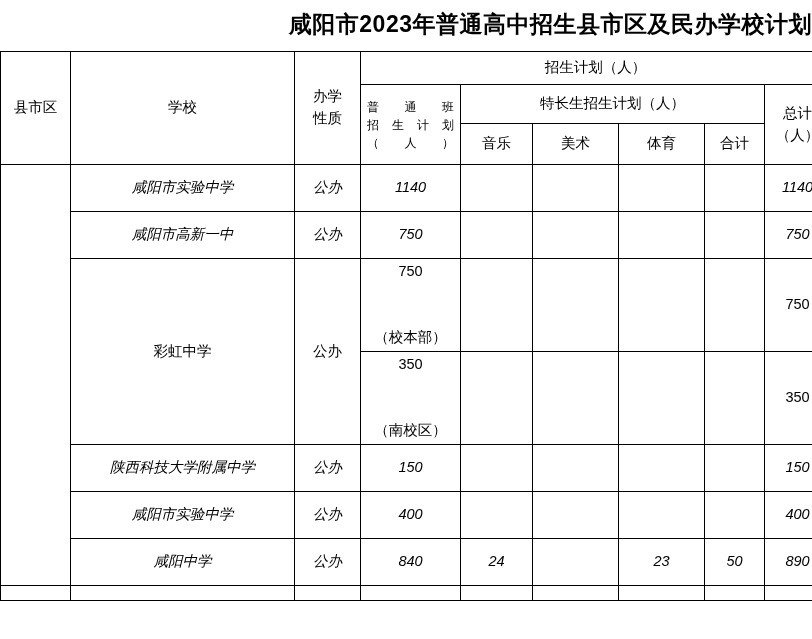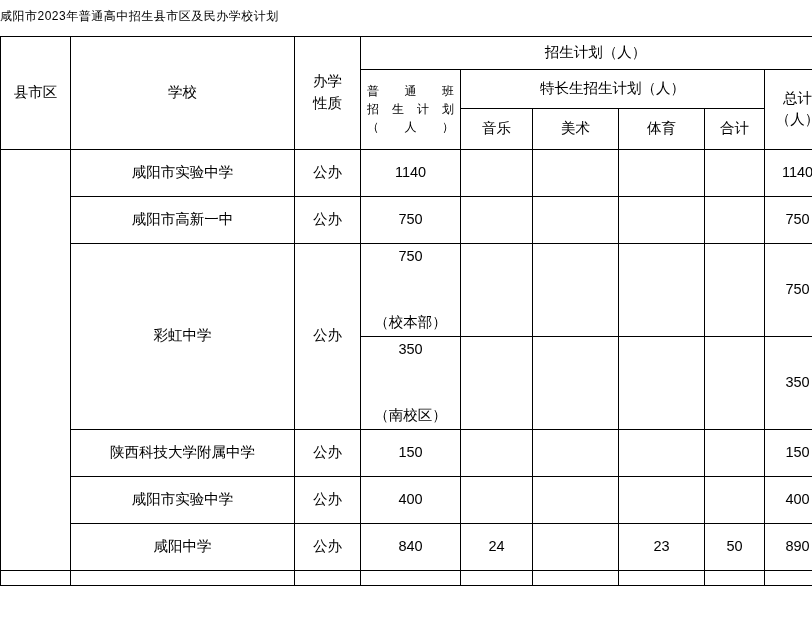--- a/index.html
+++ b/index.html
@@ -14,23 +14,23 @@
     color: #000000;
     overflow: hidden;
   }
   .page {
     position: relative;
     width: 812px;
     height: 639px;
     box-sizing: border-box;
   }
   .doc-title {
-    text-align: left;
-    font-size: 12px;
-    font-weight: normal;
+    text-align: right;
+    font-size: 23px;
+    font-weight: bold;
     letter-spacing: 0.5px;
     padding-top: 8px;
     padding-bottom: 11px;
     line-height: 1.4;
   }
   table.plan {
     border-collapse: collapse;
     margin: 0 auto;
     width: 780px;
     table-layout: fixed;
@@ -57,20 +57,21 @@
   .justify-two {
     display: block;
     text-align: justify;
     text-align-last: justify;
     padding: 0 6px;
     font-size: 12px;
     line-height: 1.5;
   }
   .row-cell {
     height: 46px;
+    font-style: italic;
   }
   .tall-cell {
     height: 92px;
   }
   .school-name {
     font-size: 15px;
   }
   .num {
     font-size: 15px;
   }

